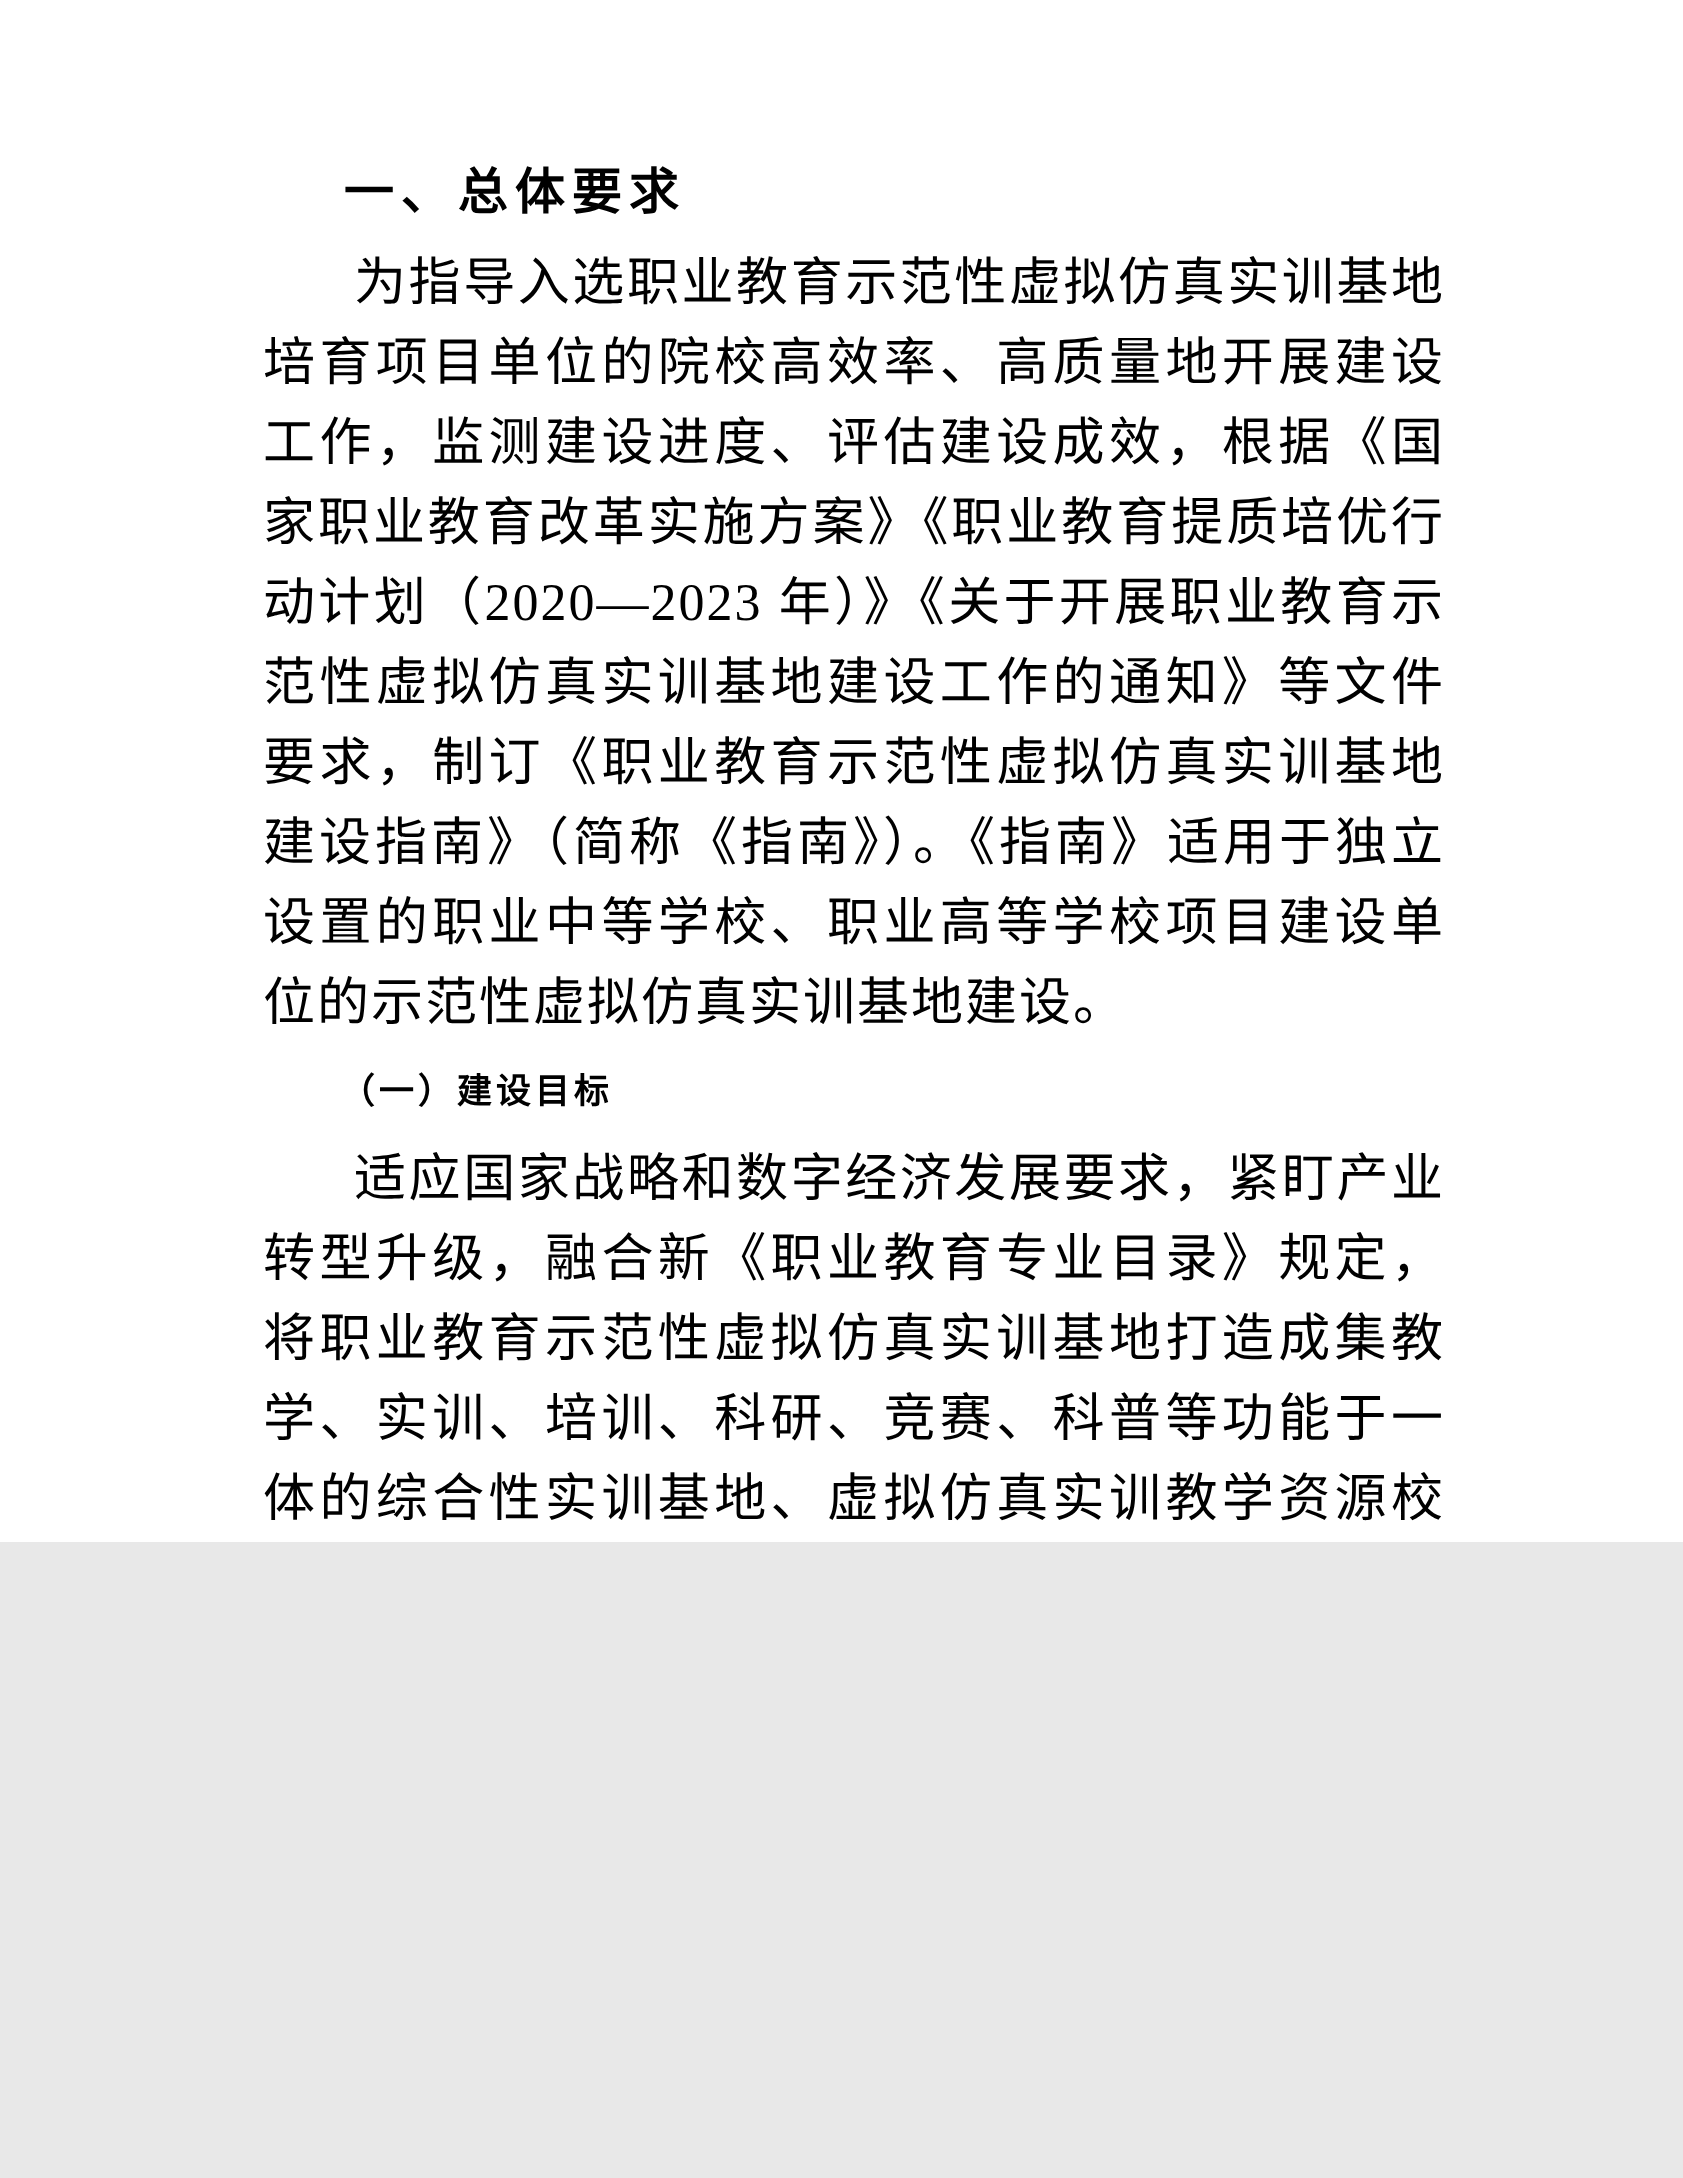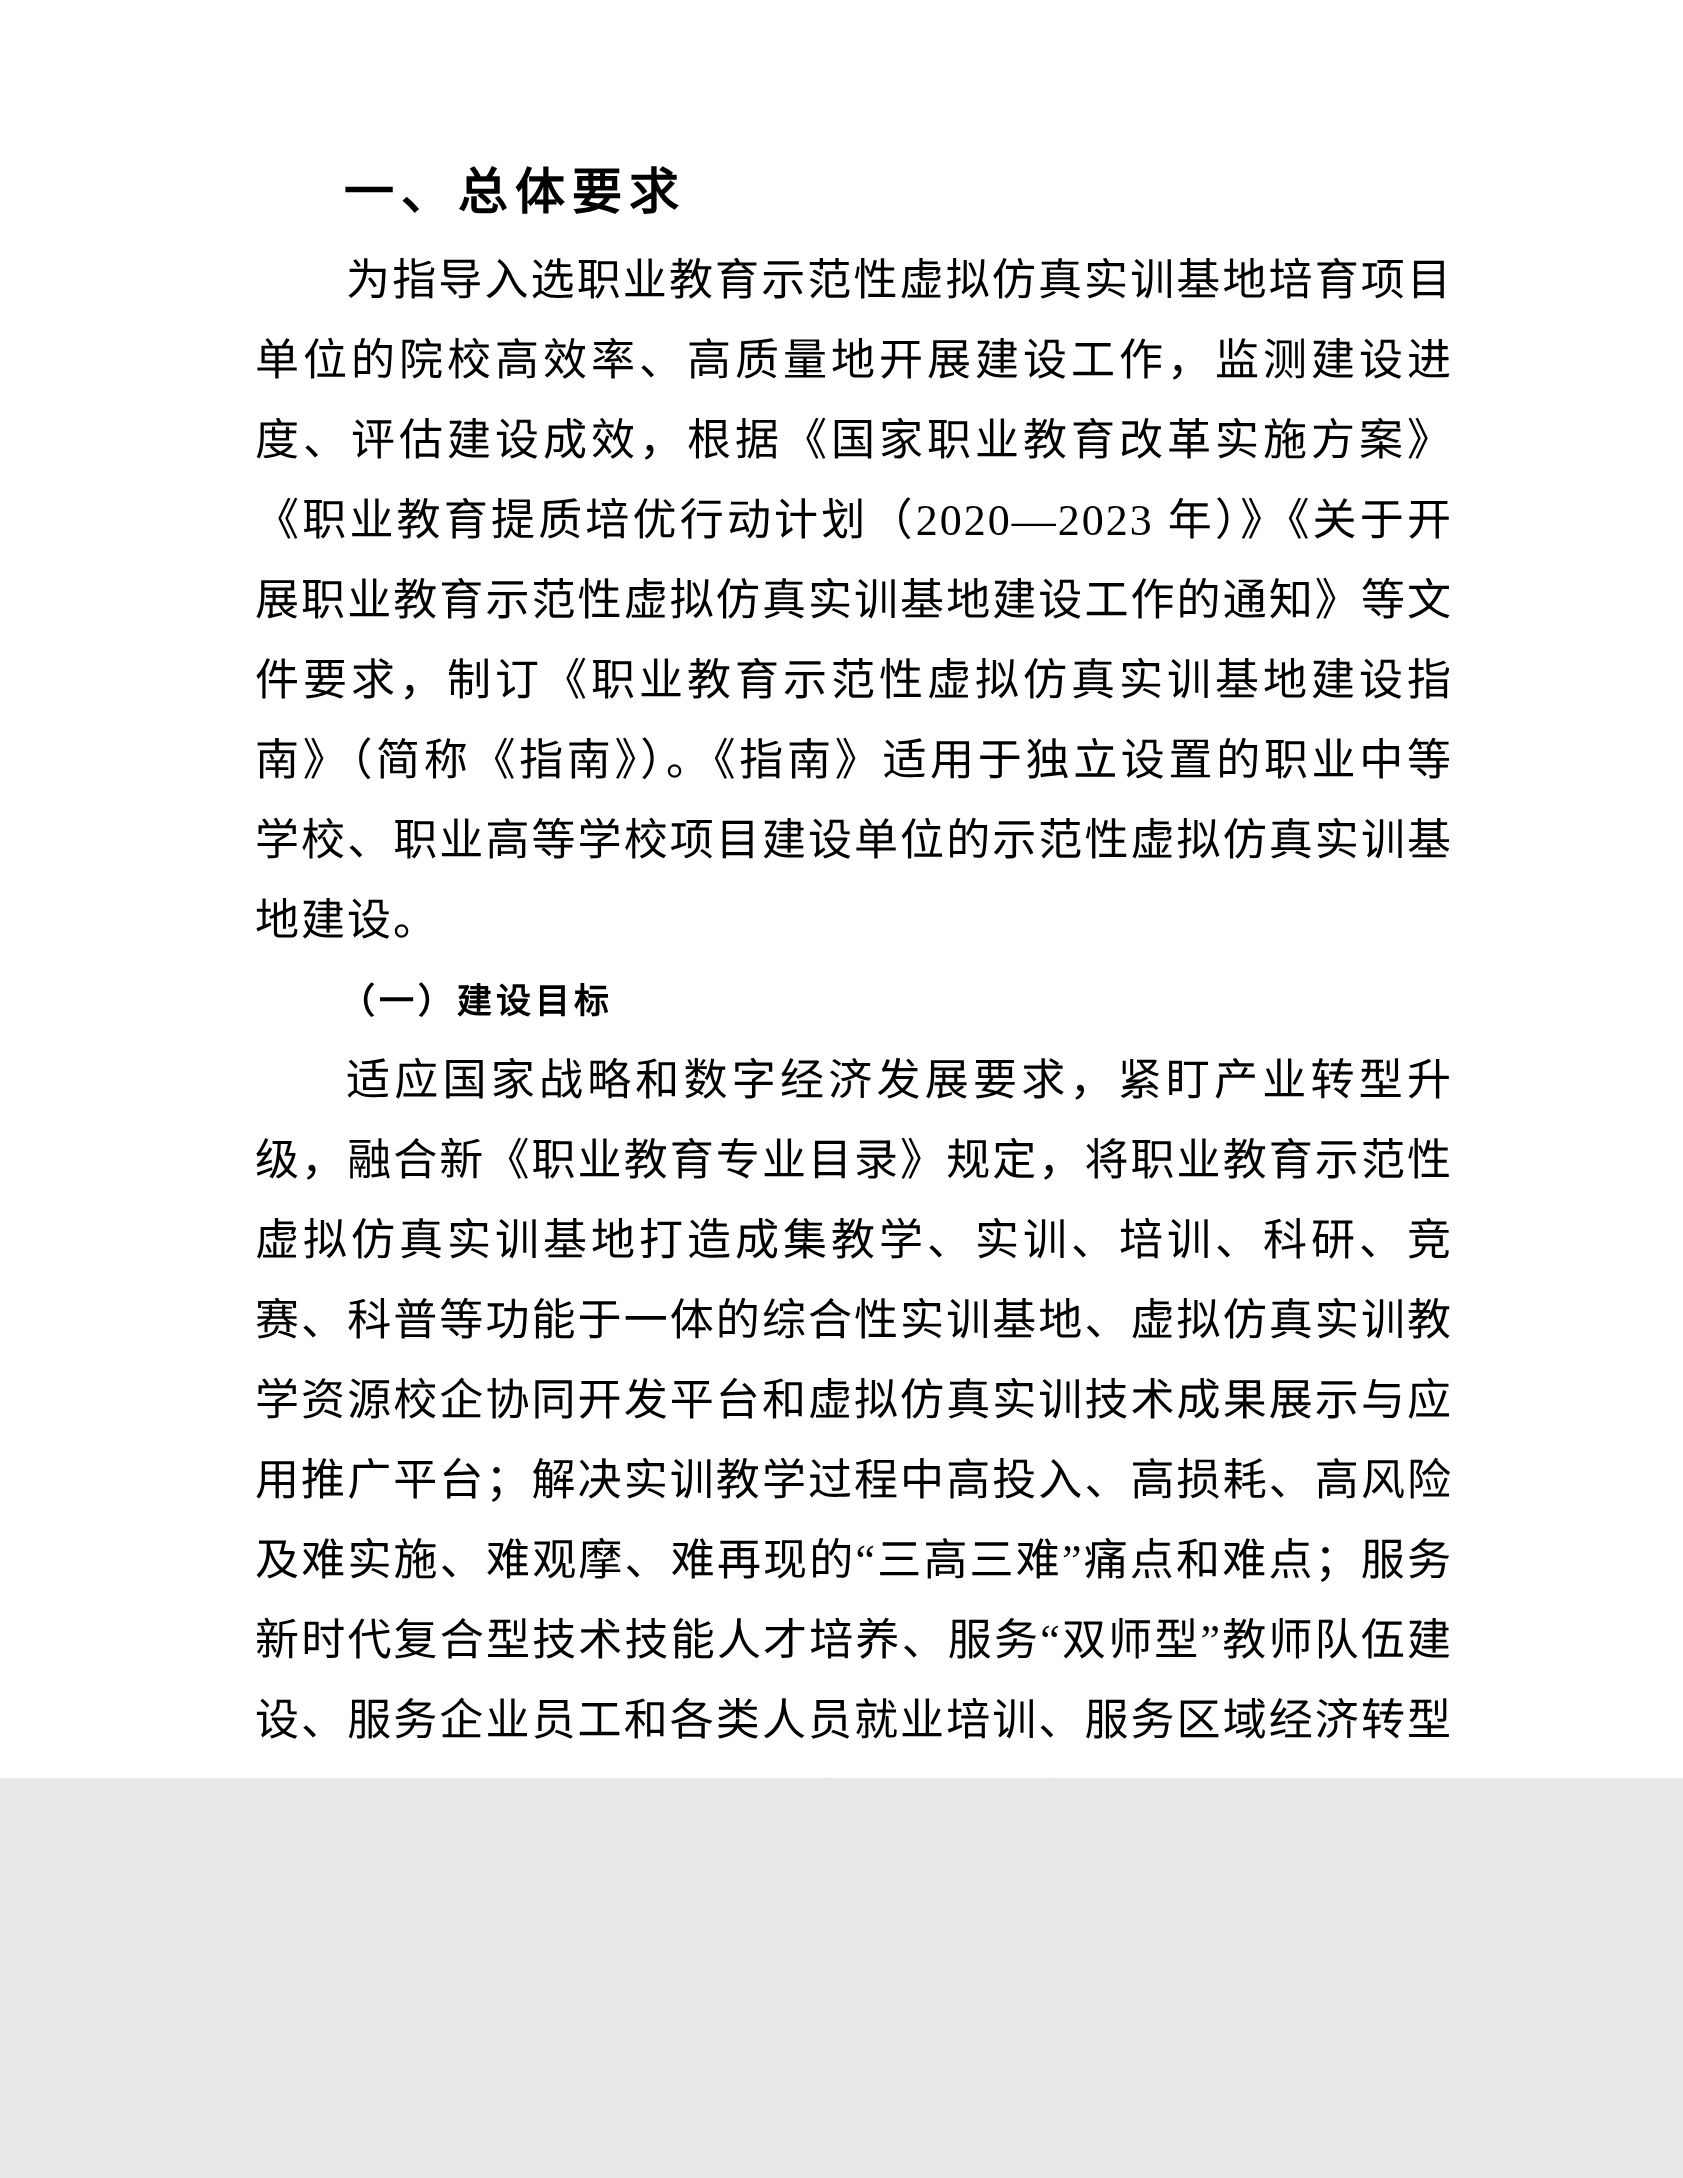--- a/index.html
+++ b/index.html
@@ -3,21 +3,21 @@
 <meta charset="utf-8">
 <style>
   html, body {
     margin: 0;
     padding: 0;
     background: #e8e8e8;
   }
   .page {
     position: relative;
     width: 1683px;
-    height: 1778px;
+    height: 1542px;
     background: #ffffff;
     color: #000000;
     overflow: hidden;
     font-family: "Liberation Serif", "DejaVu Serif", serif;
   }
   .content {
     position: absolute;
     left: 255px;
     top: 150px;
     width: 1198px;
@@ -46,22 +46,22 @@
     margin: 0;
     font-family: "Liberation Serif", "DejaVu Serif", serif;
     font-weight: bold;
     font-size: 44px;
     line-height: 80px;
     letter-spacing: 3px;
     text-indent: 91px;
     white-space: nowrap;
   }
   .doc-p {
-    margin: 0;
-    font-size: 44px;
+    margin: 8px;
+    font-size: 52px;
     line-height: 80px;
     letter-spacing: 2px;
     text-align: justify;
     text-justify: inter-character;
     text-indent: 91px;
   }
   .page-number {
     position: absolute;
     top: 2022px;
     left: 0;

